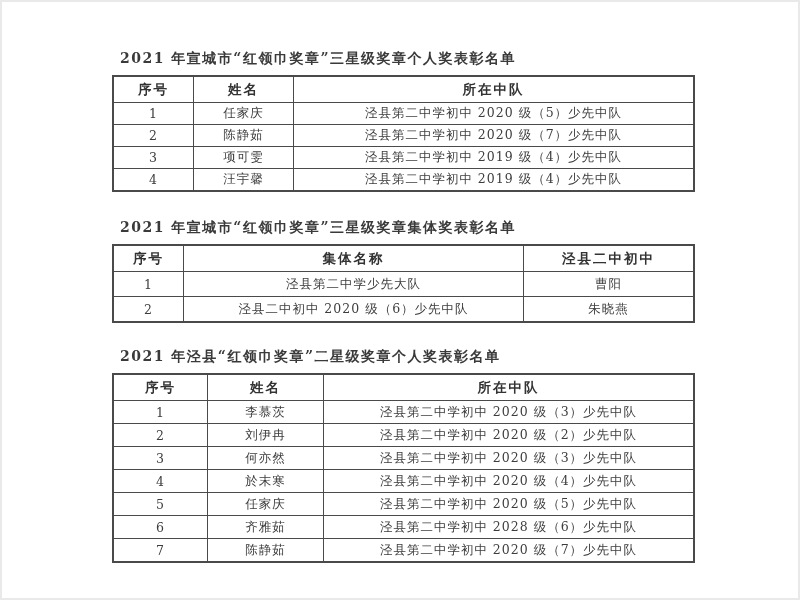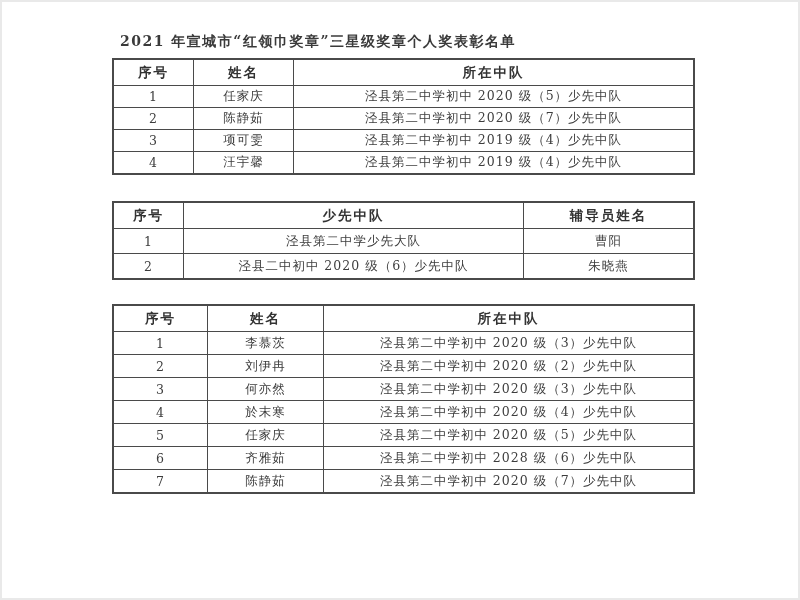--- a/index.html
+++ b/index.html
@@ -11,21 +11,21 @@
     position:relative;
     overflow:hidden;
   }
   .frame{
     position:absolute;left:0;top:0;right:0;bottom:0;
     border:2px solid #e9e9e9;
     box-sizing:border-box;
   }
   .doc{
     position:absolute;
-    left:113px;top:33px;
+    left:113px;top:50px;
     width:580px;
   }
   .sec-title{
     font-size:14px;
     font-weight:bold;
     letter-spacing:1.5px;
     color:#3a3a3a;
     margin:0 0 8px 7px;
     white-space:nowrap;
   }
@@ -103,49 +103,51 @@
       <tr>
         <td>4</td>
         <td>汪宇馨</td>
         <td>泾县第二中学初中 2019 级（4）少先中队</td>
       </tr>
     </tbody>
   </table>
 
   <div class="gap1"></div>
 
+  <div class="sec-title">2021 年宣城市“红领巾奖章”三星级奖章集体奖表彰名单</div>
   <table class="t2">
     <colgroup>
         <col style="width:70px">
         <col style="width:340px">
         <col style="width:170px">
       </colgroup>
     <thead>
       <tr>
         <th>序号</th>
-        <th>少先中队</th>
-        <th>辅导员姓名</th>
+        <th>集体名称</th>
+        <th>泾县二中初中</th>
       </tr>
     </thead>
     <tbody>
       <tr>
         <td>1</td>
         <td>泾县第二中学少先大队</td>
         <td>曹阳</td>
       </tr>
       <tr>
         <td>2</td>
         <td>泾县二中初中 2020 级（6）少先中队</td>
         <td>朱晓燕</td>
       </tr>
     </tbody>
   </table>
 
   <div class="gap2"></div>
 
+  <div class="sec-title">2021 年泾县“红领巾奖章”二星级奖章个人奖表彰名单</div>
   <table class="t3">
     <colgroup>
         <col style="width:94px">
         <col style="width:116px">
         <col style="width:370px">
       </colgroup>
     <thead>
       <tr>
         <th>序号</th>
         <th>姓名</th>

